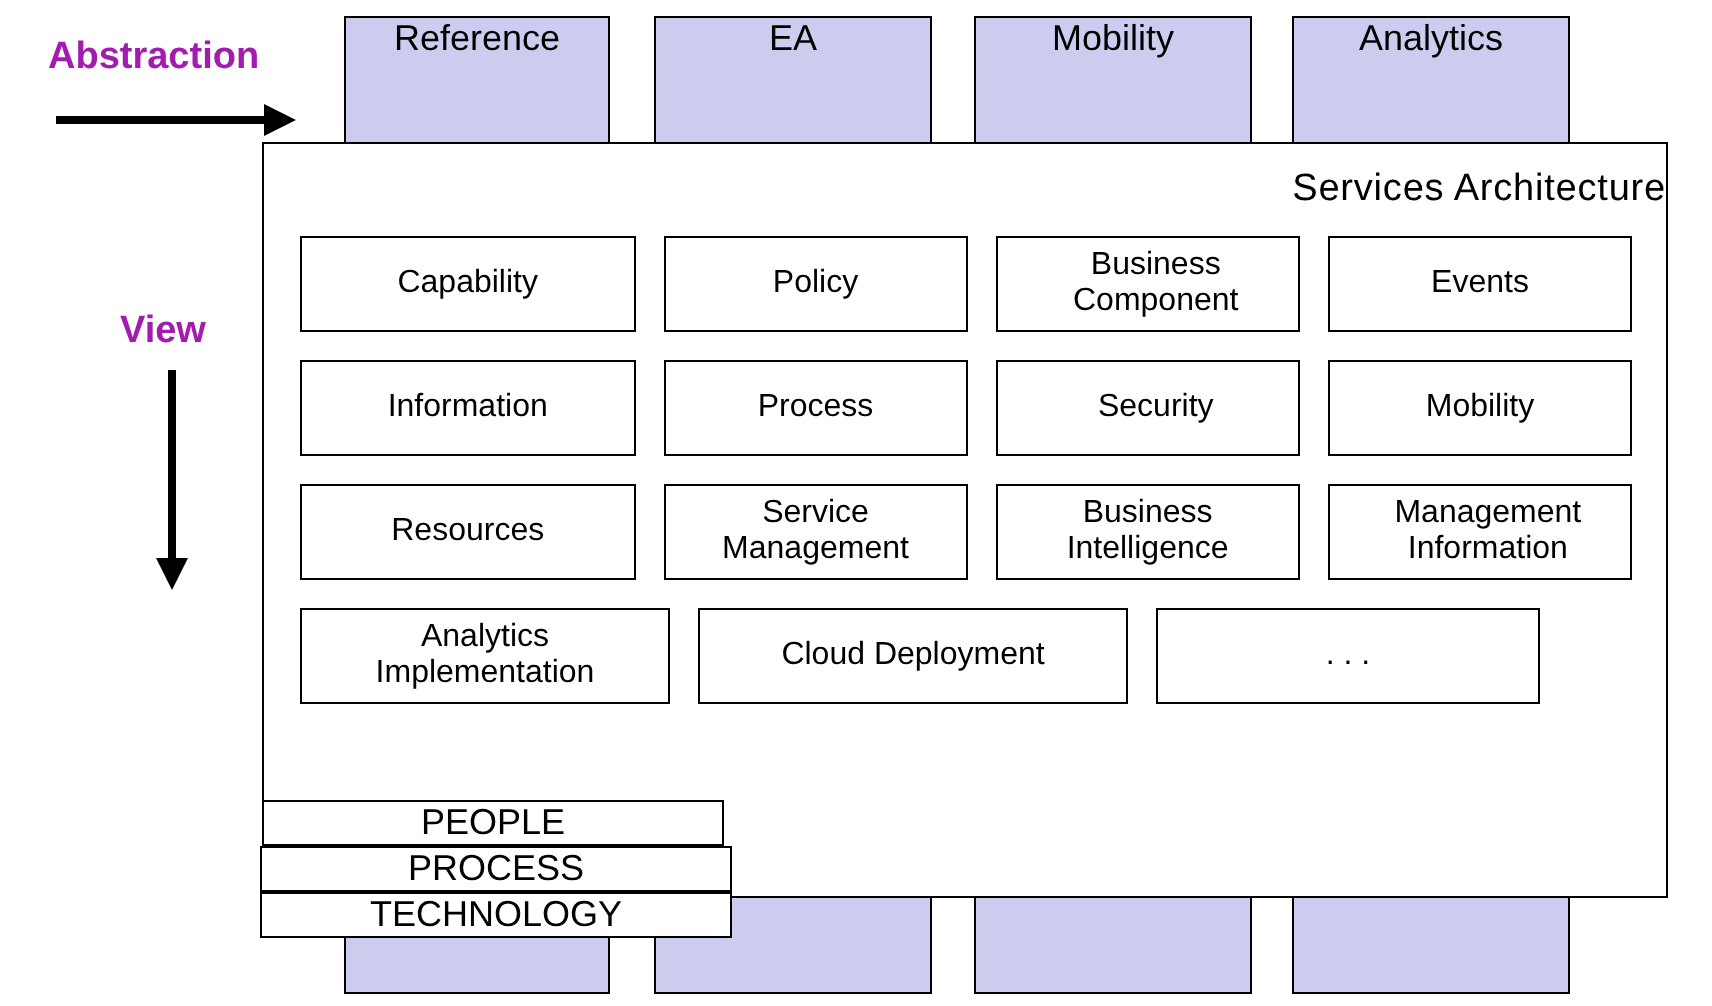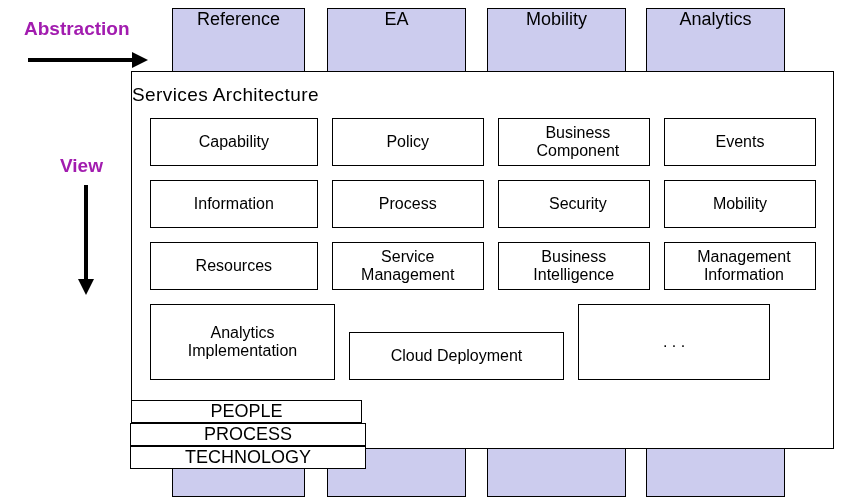--- a/index.html
+++ b/index.html
@@ -76,21 +76,21 @@
     height: 378px;
     background: #ffffff;
     border: 1px solid #000000;
     box-sizing: border-box;
   }
   #services-title {
     position: absolute;
     left: 0;
     right: 0;
     top: 12px;
-    text-align: left;
+    text-align: right;
     font-size: 19px;
     letter-spacing: 0.4px;
   }
 
   #grid {
     position: absolute;
     left: 18px;
     top: 44px;
     width: 666px;
   }
@@ -110,21 +110,21 @@
     font-size: 16px;
     line-height: 1.12;
     padding: 2px 4px;
     min-height: 48px;
   }
   .w1 { width: 171px; }
   .w2 { width: 155px; }
   .w3 { width: 155px; padding-left: 12px; }
   .w4 { width: 155px; }
   .wide-a { width: 185px; }
-  .wide-b { width: 215px; margin-top: 28px; }
+  .wide-b { width: 215px; }
   .wide-c { width: 192px; }
 
   
   .row1 { margin-top: 2px; }
   .row2 { margin-top: 14px; }
   .row3 { margin-top: 14px; }
   .row4 { margin-top: 14px; }
 
   
   #bottom-strip {

